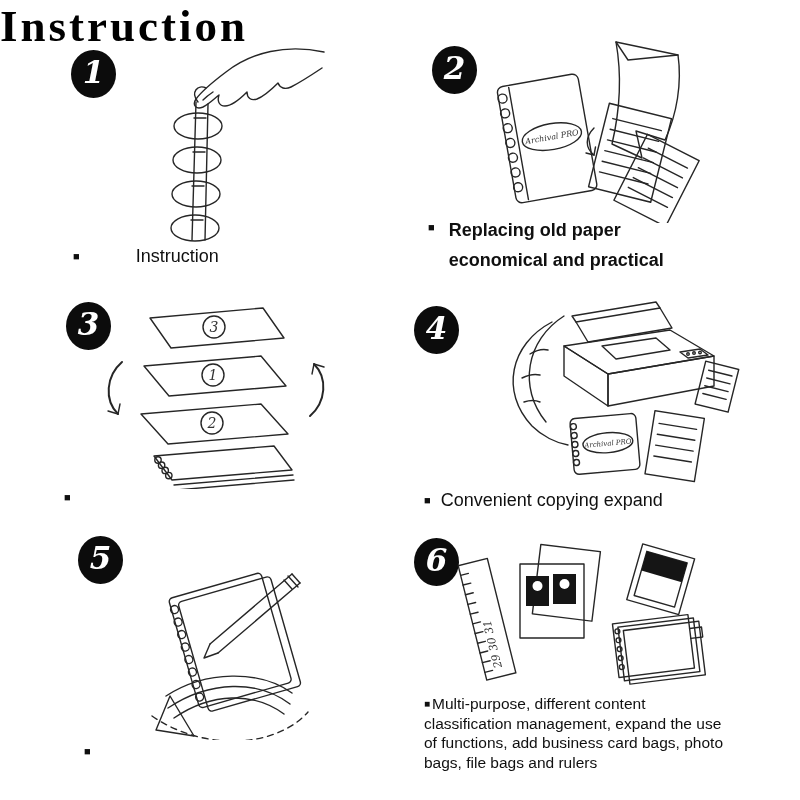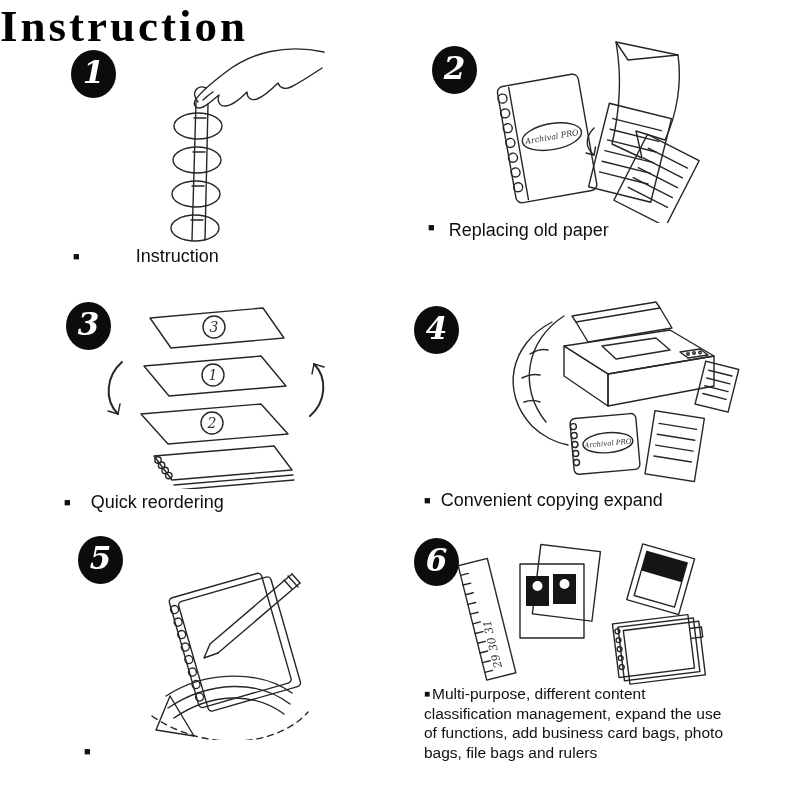--- a/index.html
+++ b/index.html
@@ -26,21 +26,21 @@
   .illus { position:absolute; }
   .sk { stroke:#262626; stroke-width:1.4; fill:none; stroke-linecap:round; stroke-linejoin:round; }
   .svtext { fill:#333; stroke:none; font-family:"DejaVu Serif", serif; font-style:italic; }
   .caption {
     position:absolute; display:flex; align-items:center;
     font-size:18px; color:#101010; white-space:nowrap;
   }
   .caption .bullet { font-size:11px; line-height:1; }
   .caption-cols { align-items:flex-start; }
   .caption-cols .bullet { margin-top:6px; }
-  .caption-cols .lines { display:flex; flex-direction:column; line-height:1.65; }
+  .caption-cols .lines { display:flex; flex-direction:column; line-height:1.65;font-weight:bold; }
   .caption-block {
     display:block; white-space:normal; font-size:15.5px; line-height:1.27;
   }
   .caption-block .bullet { font-size:10px; margin-right:2px; vertical-align:2px; }
 </style>
 </head>
 <body>
 
 <div class="page">
 
@@ -107,20 +107,21 @@
         <g>
           <path d="M128,90 C119,99 119,110 128,117"></path>
           <path d="M128,117 l-8,-2 M128,117 l1.5,-8"></path>
         </g>
       </g>
     </svg>
     <div class="caption caption-cols" style="left:10px; top:178px; gap:14px;">
       <span class="bullet">■</span>
       <span class="lines">
         <span>Replacing old paper</span>
+        <span>economical and practical</span>
       </span>
     </div>
   </section>
 
   <section class="step" style="left:48px; top:298px; width:320px; height:220px;">
     <div class="badge" style="left:18px; top:4px;">
       <span>3</span>
     </div>
     <svg class="illus" style="left:40px; top:6px;" width="260" height="185" viewBox="0 0 260 185">
       <g class="sk">
@@ -152,21 +153,20 @@
           <path d="M86,181 L205,171 M88,186 L206,176"></path>
           <circle cx="70" cy="156" r="3.2"></circle>
             <circle cx="73.6" cy="161.2" r="3.2"></circle>
           <circle cx="77.2" cy="166.4" r="3.2"></circle>
             <circle cx="80.8" cy="171.6" r="3.2"></circle>
         </g>
       </g>
     </svg>
     <div class="caption" style="left:16px; top:194px; gap:20px;">
       <span class="bullet">■</span>
-      <span>Quick reordering</span>
     </div>
   </section>
 
   <section class="step" style="left:412px; top:292px; width:340px; height:225px;">
     <div class="badge" style="left:2px; top:14px;">
       <span>4</span>
     </div>
     <svg class="illus" style="left:40px; top:2px;" width="290" height="190" viewBox="0 0 290 190">
       <g class="sk">
         <g>
@@ -282,18 +282,18 @@
           <rect x="176" y="84" width="76" height="54"></rect>
           <circle cx="180" cy="92" r="2.4"></circle>
             <circle cx="180" cy="101" r="2.4"></circle>
             <circle cx="180" cy="110" r="2.4"></circle>
           <circle cx="180" cy="119" r="2.4"></circle>
             <circle cx="180" cy="128" r="2.4"></circle>
           <path d="M252,98 h12 v10 h-12"></path>
         </g>
       </g>
     </svg>
-    <div class="caption caption-block" style="left:12px; top:152px; width:302px;">
+    <div class="caption caption-block" style="left:12px; top:162px; width:302px;">
       <span class="bullet">■</span><span>Multi-purpose, different content classification management, expand the use of functions, add business card bags, photo bags, file bags and rulers</span>
     </div>
   </section>
 
 </div>
 
 </body></html>

